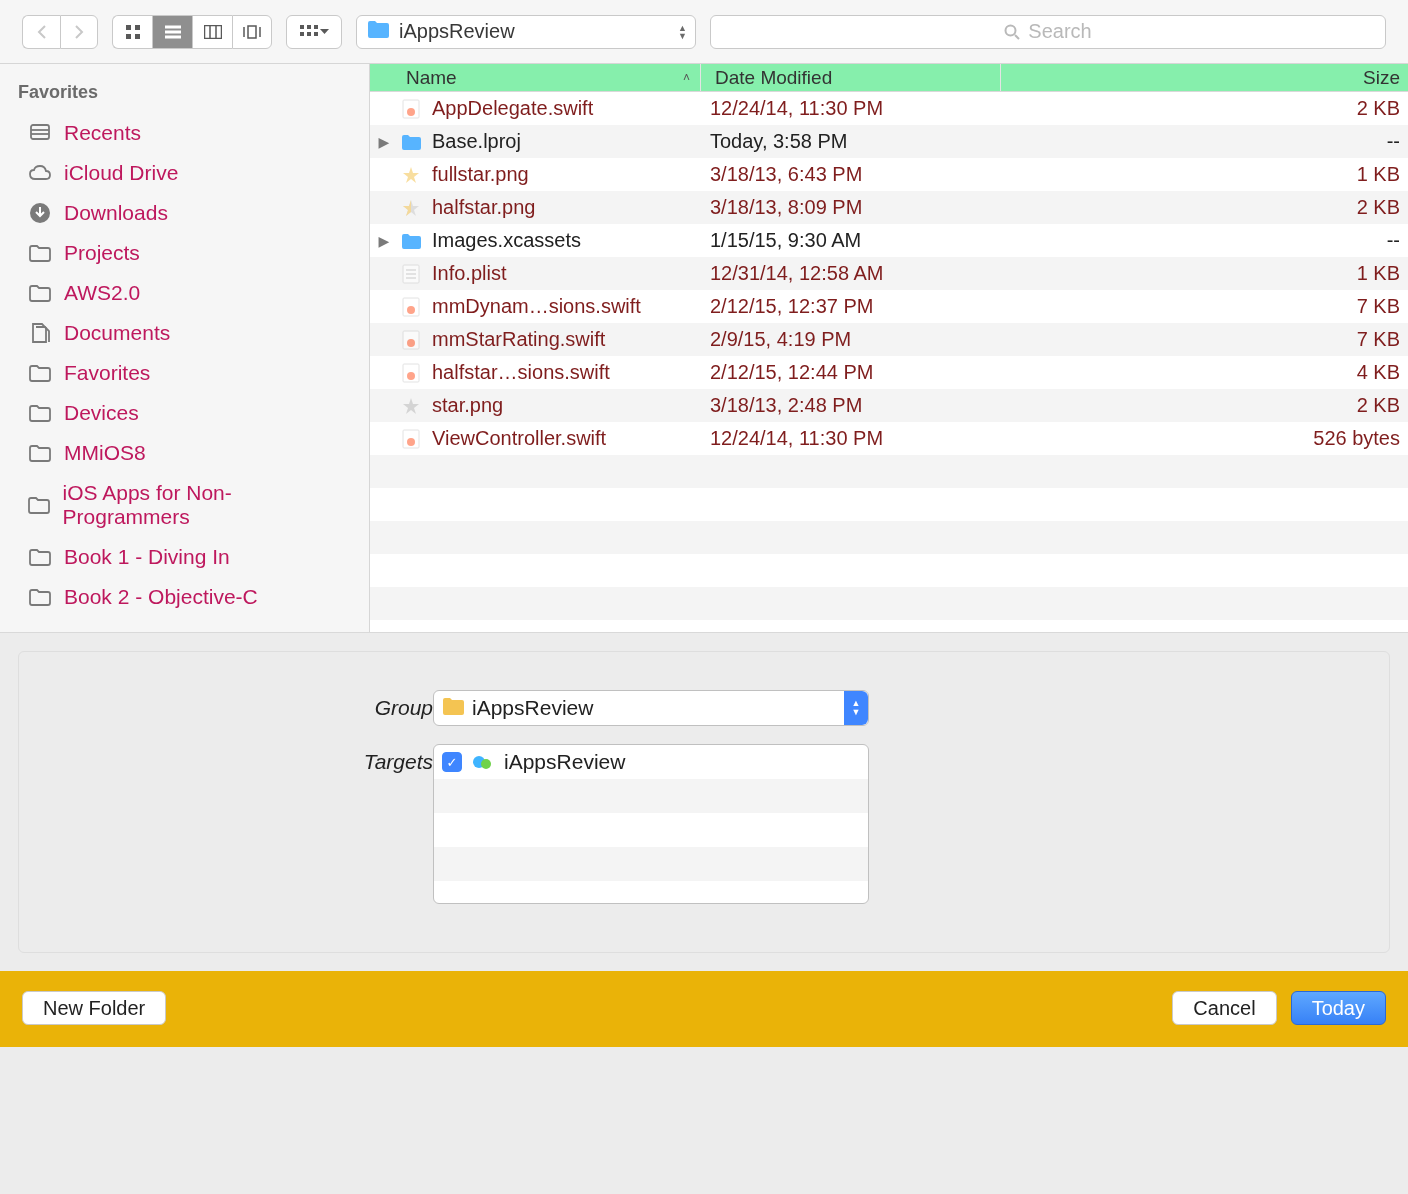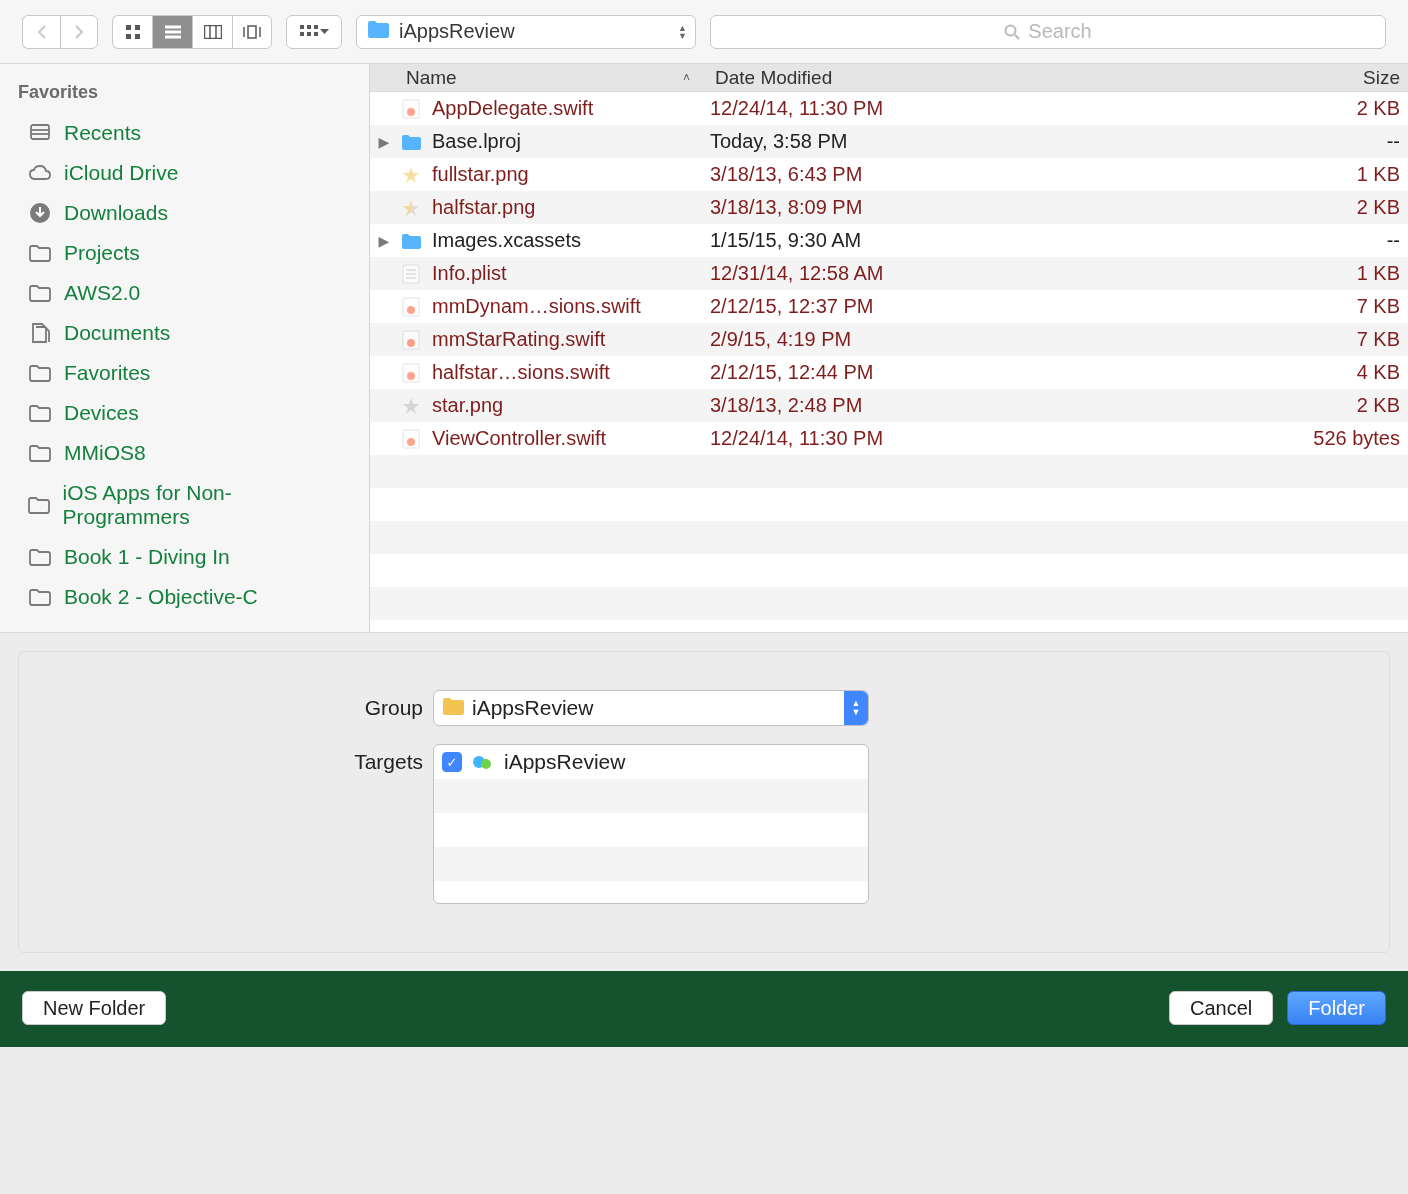--- a/index.html
+++ b/index.html
@@ -101,32 +101,32 @@
   overflow: hidden;
 }
 .sidebar-header {
   font-size: 18px; font-weight: 600; color: #6b6b6b;
   padding: 4px 18px 10px;
 }
 .sidebar-item {
   display: flex; align-items: center; gap: 12px;
   padding: 8px 28px;
   font-size: 21px;
-  color: #15803d;
+  color: #be185d;
 }
 .sb-icon { width: 24px; height: 24px; display: flex; align-items: center; justify-content: center; color: #7a7a7a; }
 
 .listing { flex: 1; display: flex; flex-direction: column; }
 .list-header {
   height: 28px;
   display: flex;
   border-bottom: 1px solid #d9d9d9;
   font-size: 19px;
   color: #333;
-  background: #e5e5e5;
+  background: #86efac;
 }
 .col-name { flex: 0 0 330px; padding-left: 36px; display: flex; align-items: center; position: relative;}
 .col-name .sort { position: absolute; right: 10px; font-size: 12px; color: #555;}
 .col-date { flex: 0 0 300px; padding-left: 14px; display: flex; align-items: center; border-left: 1px solid #e4e4e4;}
 .col-size { flex: 1; padding-right: 8px; display: flex; align-items: center; justify-content: flex-end; border-left: 1px solid #e4e4e4;}
 
 .file-rows { flex: 1; overflow: hidden; }
 .file-row {
   height: 33px;
   display: flex;
@@ -156,22 +156,22 @@
 }
 .form-row {
   display: flex;
   align-items: flex-start;
   margin-bottom: 18px;
 }
 .form-label {
   width: 414px;
   text-align: right;
   font-size: 21px;
-  padding-right: 10px;
   padding-top: 6px;
+  font-style: italic;
 }
 .group-select {
   width: 436px; height: 36px;
   background: #fff;
   border: 1px solid #c0c0c0;
   border-radius: 6px;
   display: flex; align-items: center;
   padding: 0 8px;
   font-size: 21px;
   position: relative;
@@ -204,21 +204,21 @@
 .chk {
   width: 20px; height: 20px; border: 1px solid #bbb; border-radius: 4px;
   display: flex; align-items: center; justify-content: center; font-size: 13px;
 }
 .chk.checked { background: #3f86ff; border-color: #3f86ff; color: #fff; }
 .target-icon { width: 22px; display: flex; justify-content: center;}
 
 .footer {
   display: flex; align-items: flex-start;
   padding: 20px 22px 22px;
-  background: #14532d;
+  background: #eab308;
 }
 .btn {
   height: 34px; padding: 0 20px;
   border-radius: 6px;
   font-size: 20px;
   display: flex; align-items: center; justify-content: center;
   border: 1px solid #c9c9c9;
   background: #fff;
 }
 .btn.primary {
@@ -602,14 +602,14 @@
           <div class="target-row"></div>
         </div>
     </div>
   </div>
 </div>
 
 <div class="footer">
   <div class="btn">New Folder</div>
   <div class="spacer"></div>
   <div class="btn">Cancel</div>
-  <div class="btn primary">Folder</div>
+  <div class="btn primary">Today</div>
 </div>
 
 </body></html>

